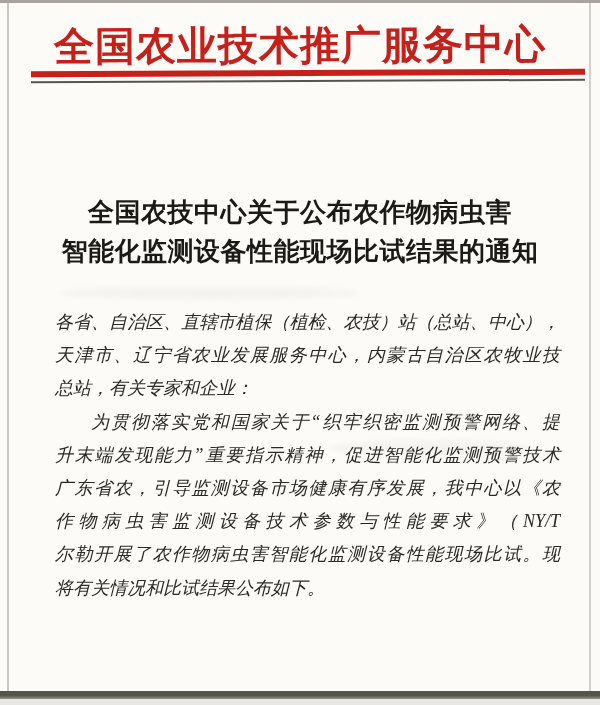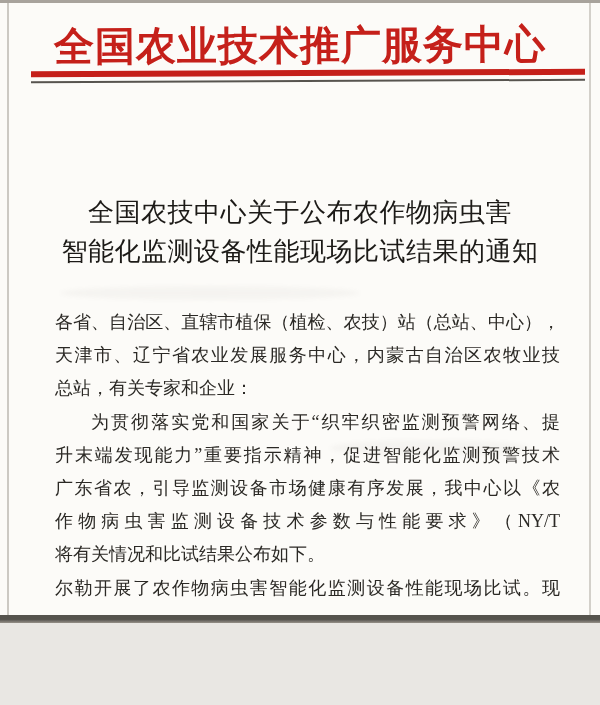--- a/index.html
+++ b/index.html
@@ -4,21 +4,21 @@
 <style>
   html, body {
     margin: 0;
     padding: 0;
     background: #e9e7e3;
     font-family: "Liberation Serif", "DejaVu Serif", serif;
   }
   .page {
     position: relative;
     width: 600px;
-    height: 623px;
+    height: 699px;
     margin: 0 auto;
     background: #fcfbf8;
     overflow: hidden;
     box-sizing: border-box;
   }
   
   .edge-top {
     position: absolute; top: 0; left: 0; right: 0; height: 3px;
     background: #a8a39c;
   }
@@ -72,30 +72,31 @@
     color: #2a2822;
     letter-spacing: 1px;
     white-space: nowrap;
   }
   .doc-title {
     position: absolute;
     top: 193px; left: 30px; right: 30px;
     text-align: center;
     font-size: 26px;
     line-height: 39px;
-    font-weight: normal;
+    font-weight: bold;
     color: #1c1a17;
     letter-spacing: 0.5px;
   }
   .body-text {
     position: absolute;
     top: 306px; left: 55px; width: 505px;
     font-size: 18px;
     line-height: 33.2px;
     color: #2b2925;
+    font-style: italic;
   }
   .line {
     text-align: justify;
     text-align-last: justify;
     white-space: nowrap;
   }
   .line.just { white-space: normal; }
   .line.para-end {
     text-align-last: left;
   }
@@ -125,17 +126,17 @@
   </div>
 
   <div class="body-text">
     <div class="line just">各省、自治区、直辖市植保（植检、农技）站（总站、中心），</div>
     <div class="line just">天津市、辽宁省农业发展服务中心，内蒙古自治区农牧业技</div>
     <div class="line just para-end">总站，有关专家和企业：</div>
     <div class="line just indent">为贯彻落实党和国家关于“织牢织密监测预警网络、提</div>
     <div class="line just">升末端发现能力”重要指示精神，促进智能化监测预警技术</div>
     <div class="line just">广东省农，引导监测设备市场健康有序发展，我中心以《农</div>
     <div class="line just">作物病虫害监测设备技术参数与性能要求》（NY/T</div>
+    <div class="line just">尔勒开展了农作物病虫害智能化监测设备性能现场比试。现</div>
     <div class="line just para-end">将有关情况和比试结果公布如下。</div>
-    <div class="line just">尔勒开展了农作物病虫害智能化监测设备性能现场比试。现</div>
   </div>
 
 </div>
 
 </body></html>

